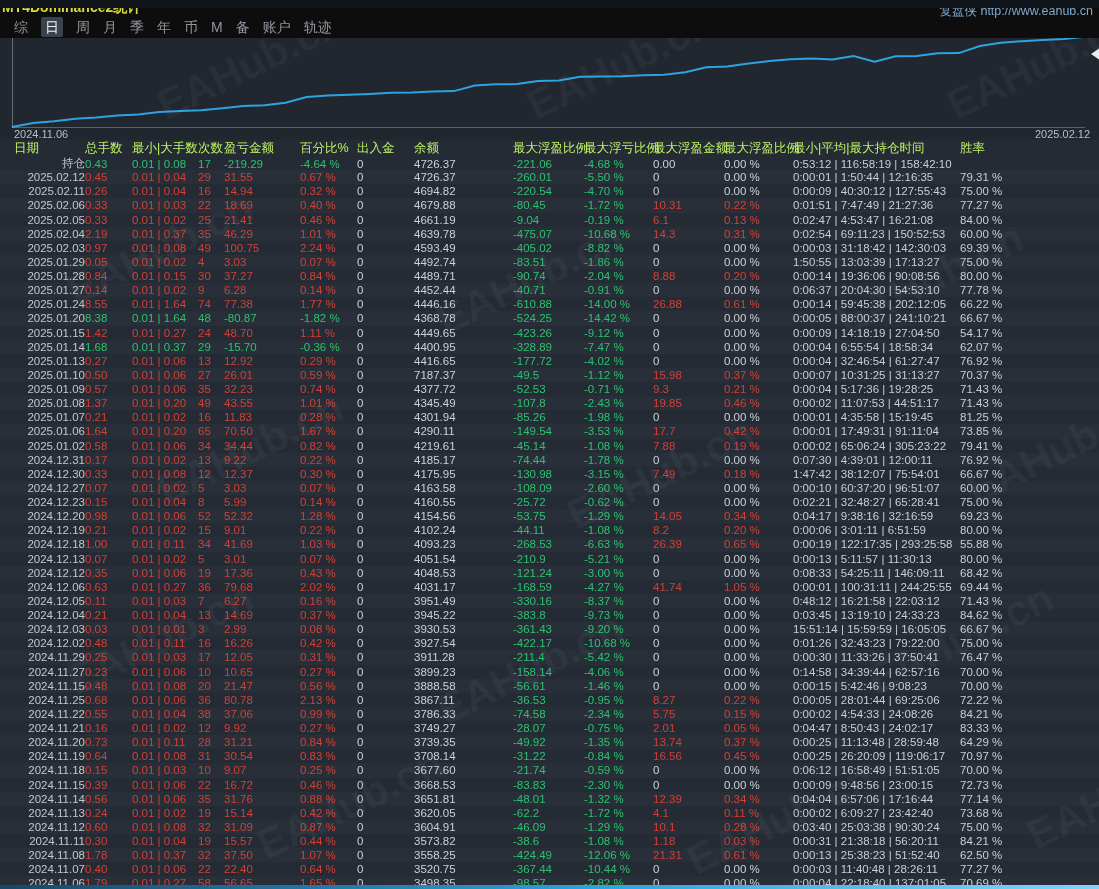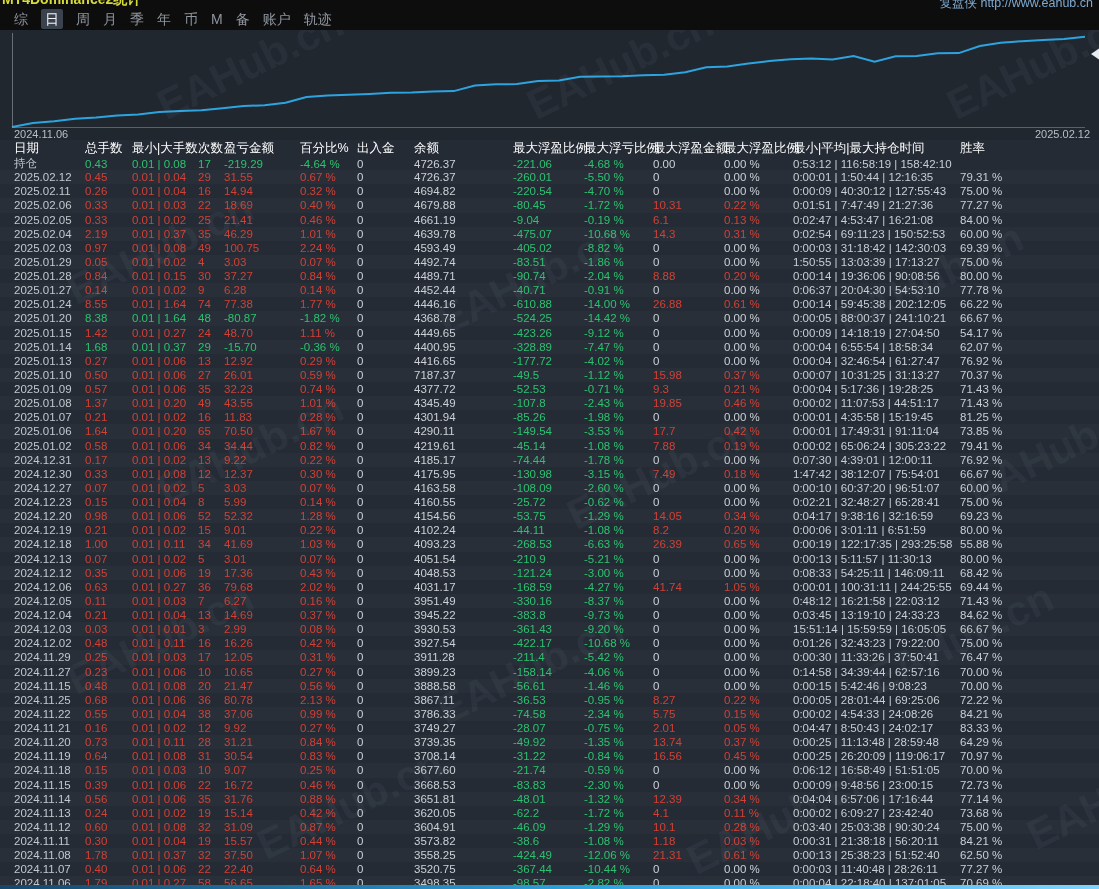--- a/index.html
+++ b/index.html
@@ -1,19 +1,19 @@
 <!DOCTYPE html>
 <html><head>
 <meta charset="utf-8">
 <style>
   html,body{margin:0;padding:0;background:#10151c;}
   body{width:1099px;height:889px;overflow:hidden;position:relative;
        font-family:"Liberation Sans","DejaVu Sans",sans-serif;}
   
-  .topbar{position:absolute;left:0;top:0;width:1099px;height:30px;background:#0d0d0d;overflow:hidden;z-index:5;}
+  .topbar{position:absolute;left:0;top:8px;width:1099px;height:30px;background:#0d0d0d;overflow:hidden;z-index:5;}
   .app-title{position:absolute;left:2px;top:-9px;font-size:14px;font-weight:bold;color:#d8da3a;white-space:nowrap;}
   .top-link{position:absolute;right:6px;top:-5px;font-size:12.5px;color:#7fa9cf;white-space:nowrap;cursor:pointer;}
   .tabbar{position:absolute;left:14px;top:9px;display:flex;align-items:center;gap:13px;}
   .tab{font-size:14px;color:#8f969f;cursor:pointer;white-space:nowrap;line-height:18px;}
   .tab.active{background:#3a424e;color:#f0f2f4;padding:1px 4px;border-radius:2px;}
   .tab.gap{}
   
   .chart{position:absolute;left:0;top:30px;width:1099px;height:110px;background:#20272f;z-index:1;}
   .chart svg{position:absolute;left:0;top:0;}
   .axis-v{position:absolute;left:12px;top:3px;width:1px;height:94px;background:rgba(160,170,180,.55);}
@@ -22,23 +22,23 @@
   .date-label.left{left:14px;}
   .date-label.right{left:1035px;}
   .edge-handle{position:absolute;right:-2px;top:17px;width:0;height:0;
     border-top:7px solid transparent;border-bottom:7px solid transparent;border-right:10px solid #e8edf2;}
   
   .table{position:absolute;left:0;top:140px;width:1099px;bottom:4px;background:#242b35;overflow:hidden;z-index:1;}
   .row{display:grid;grid-template-columns:71px 47px 66px 26px 76px 57px 57px 99px 71px 69px 71px 69px 167px 1fr;
        padding-left:14px;height:14.13px;align-items:center;font-size:11.5px;white-space:nowrap;}
   .row:nth-child(odd){background:rgba(255,255,255,0.018);}
   .row.hdr{height:16px;font-size:12.5px;background:none;}
-  .row.hdr .cell{color:#ffffff;}
+  .row.hdr .cell{color:#bef264;}
   .cell{overflow:visible;}
-  .c-date{color:#c3c8ce;}
+  .c-date{color:#c3c8ce;text-align:right;}
   .c-plain{color:#ccd1d6;}
   .c-dim{color:#c9ced4;}
   .red{color:#d14136;}
   .green{color:#2dc16f;}
   
   .bottom-strip{position:absolute;left:0;bottom:0;width:1099px;height:4px;z-index:6;
     background:linear-gradient(to right,#16476b,#2da4e0 55%,#7fd4ff);}
   .wm{position:absolute;font-size:42px;font-weight:bold;color:rgba(190,200,215,0.055);
       transform:rotate(-26deg);pointer-events:none;z-index:2;white-space:nowrap;}
 </style>

